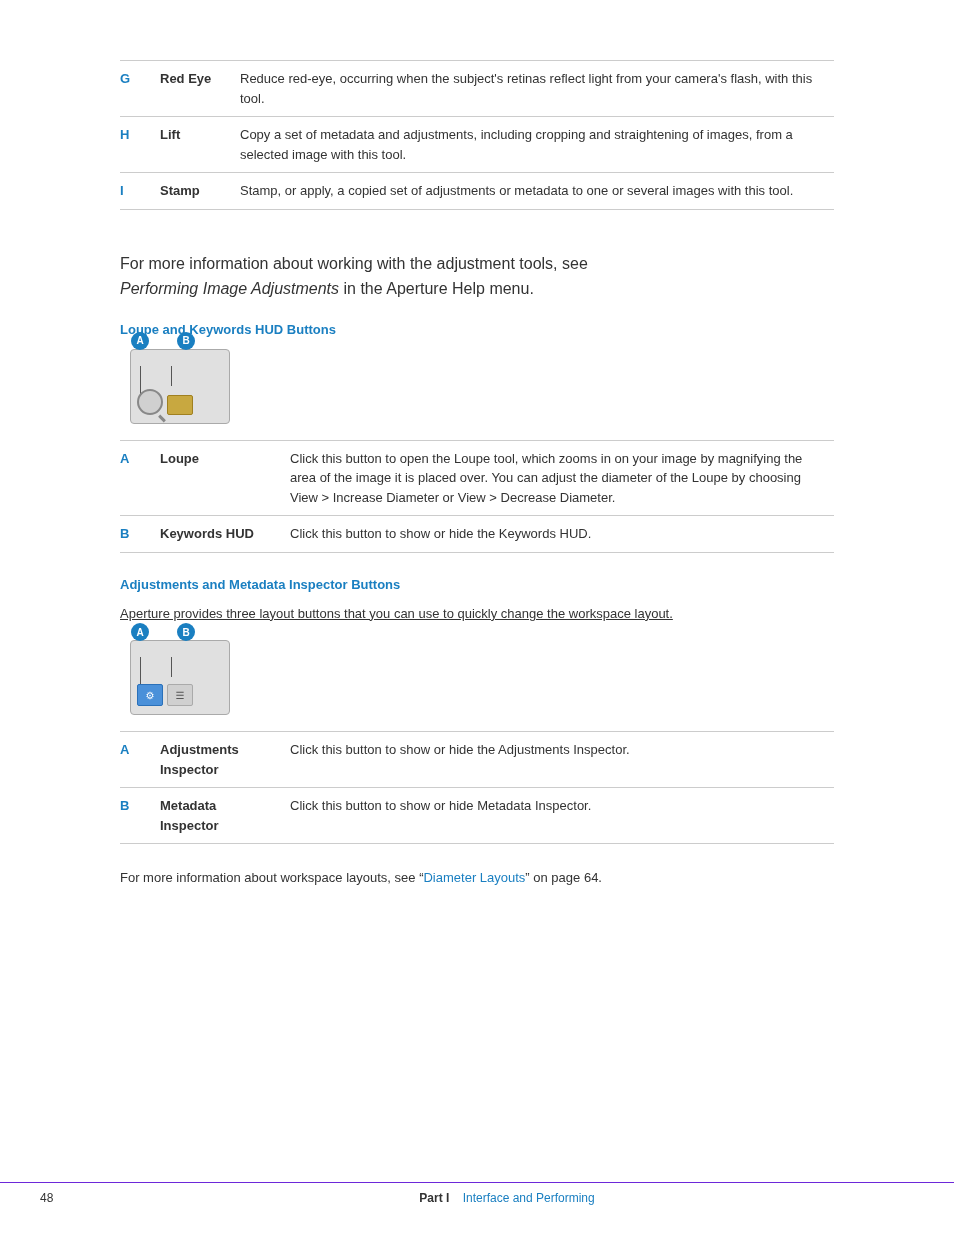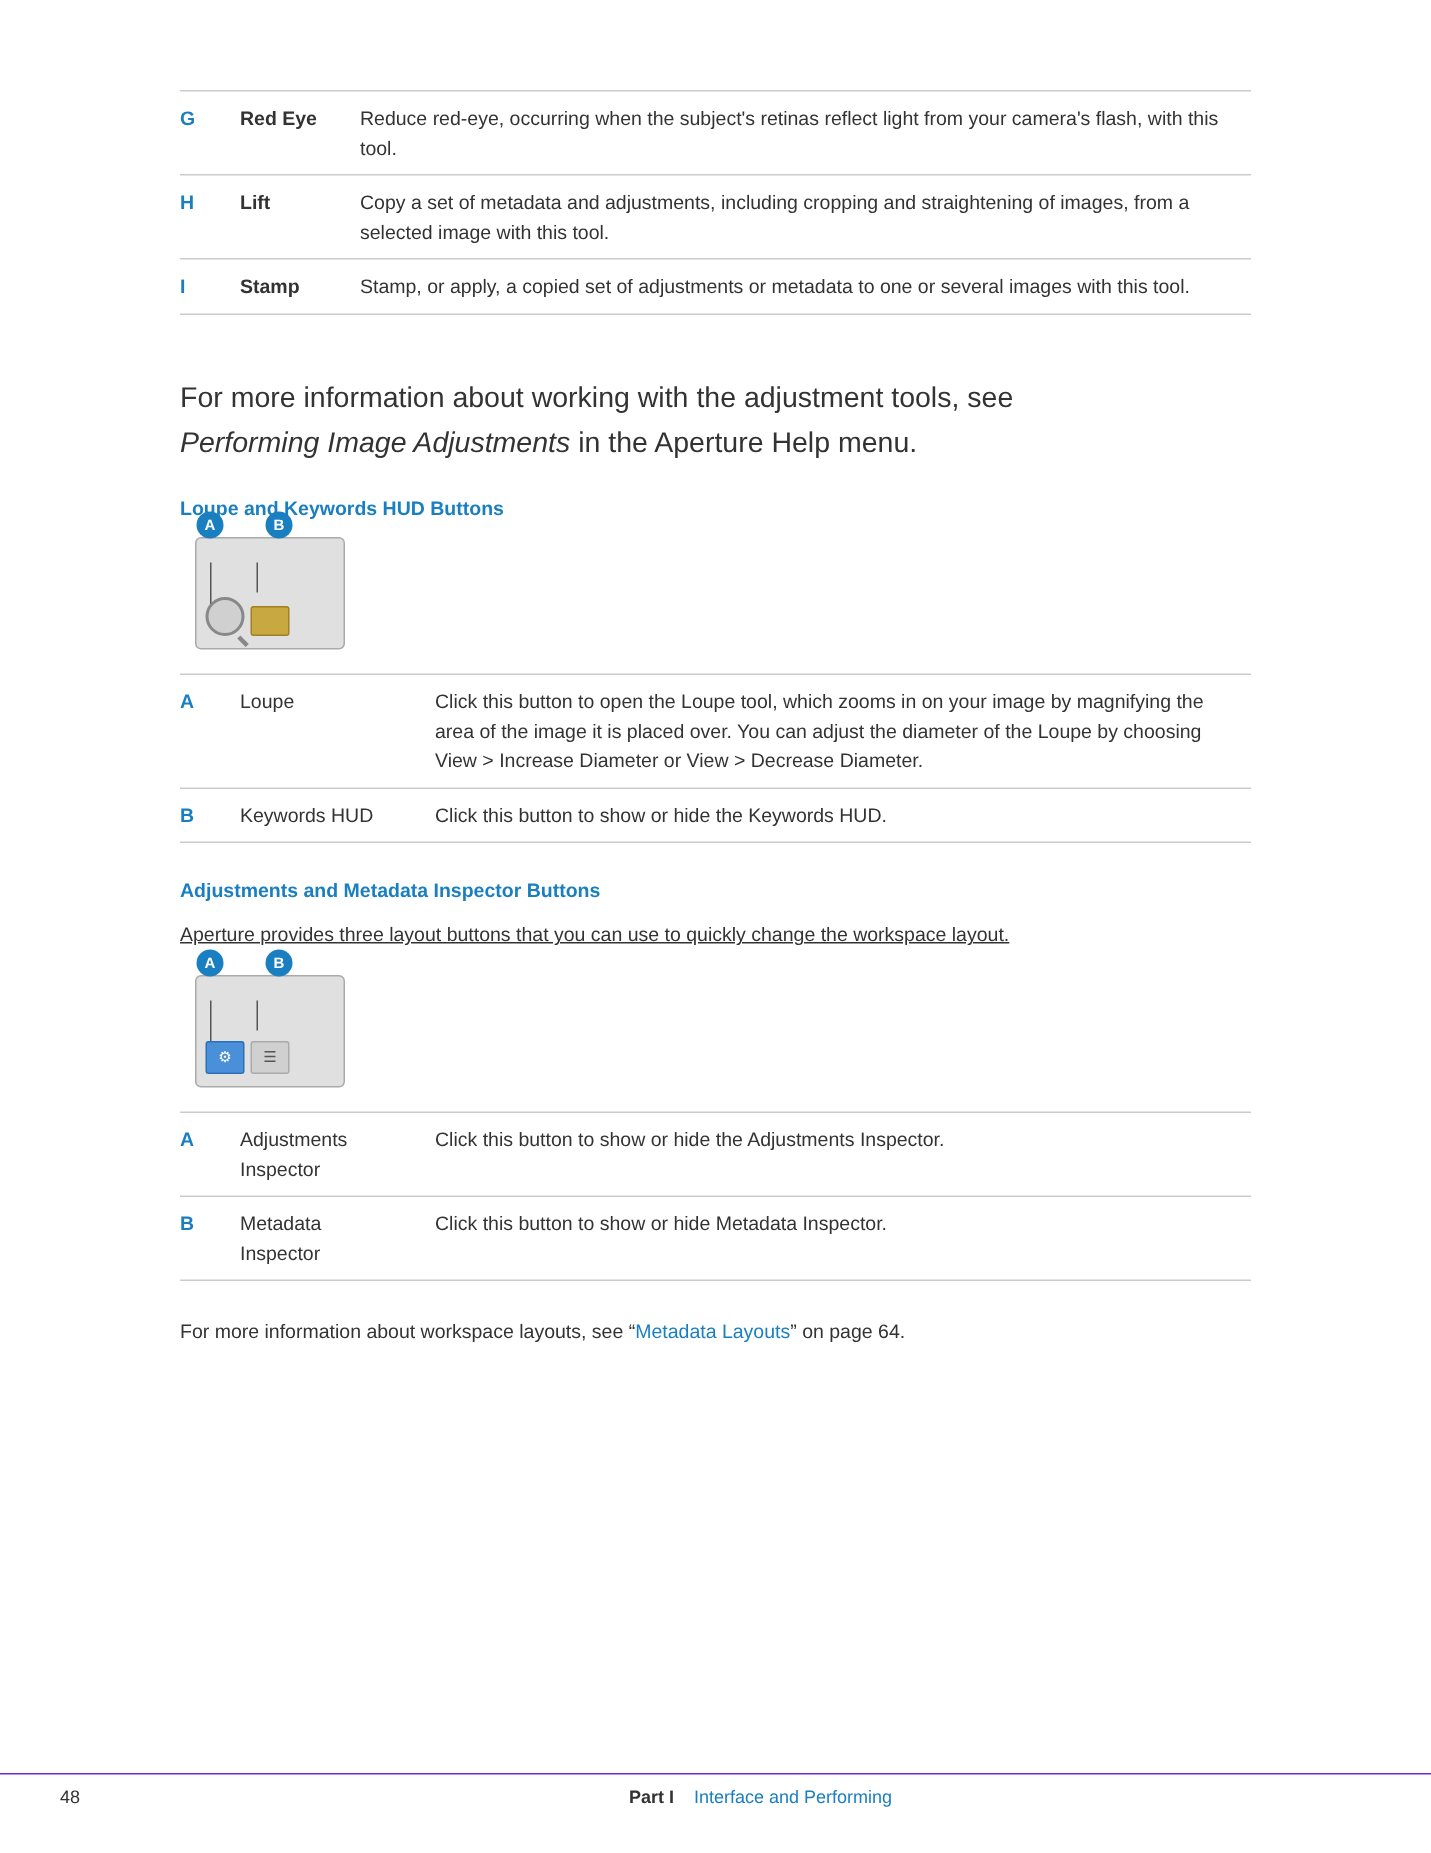--- a/index.html
+++ b/index.html
@@ -44,21 +44,21 @@
     }
     .main-table td.label-name {
       font-weight: bold;
       width: 80px;
     }
     .main-table td.label-desc {
       width: auto;
     }
 
     .help-text {
-      font-size: 19px;
+      font-size: 16px;
       line-height: 1.6;
       margin-bottom: 20px;
       margin-top: 41px;
     }
     .help-text em {
       font-style: italic;
     }
 
     
     .section-heading {
@@ -208,21 +208,21 @@
       font-size: 13px;
       line-height: 1.5;
     }
     .sub-table td.letter {
       color: #1a7fc1;
       font-weight: bold;
       width: 30px;
       padding-left: 0;
     }
     .sub-table td.name {
-      font-weight: normal;
+      font-weight: bold;
       width: 130px;
     }
     .sub-table td.desc {
       width: auto;
     }
 
     .footer-text {
       font-size: 13px;
       line-height: 1.6;
       margin-bottom: 40px;
@@ -352,21 +352,21 @@
     </tr>
         <tr>
       <td class="letter">B</td>
       <td class="name">Metadata Inspector</td>
       <td class="desc">Click this button to show or hide Metadata Inspector.</td>
     </tr>
       </tbody>
   </table>
 
   <p class="footer-text">
-    <span>For more information about workspace layouts, see “</span><span class="link-style">Metadata Layouts</span><span>” on page 64.</span>
+    <span>For more information about workspace layouts, see “</span><span class="link-style">Diameter Layouts</span><span>” on page 64.</span>
   </p>
 
 </div>
 
 <div class="page-footer">
   <span class="page-number">48</span>
   <span class="footer-part">
     <span class="part-label">Part I</span>
     &nbsp;&nbsp;
     <span class="part-title footer-part">Interface and Performing</span>

